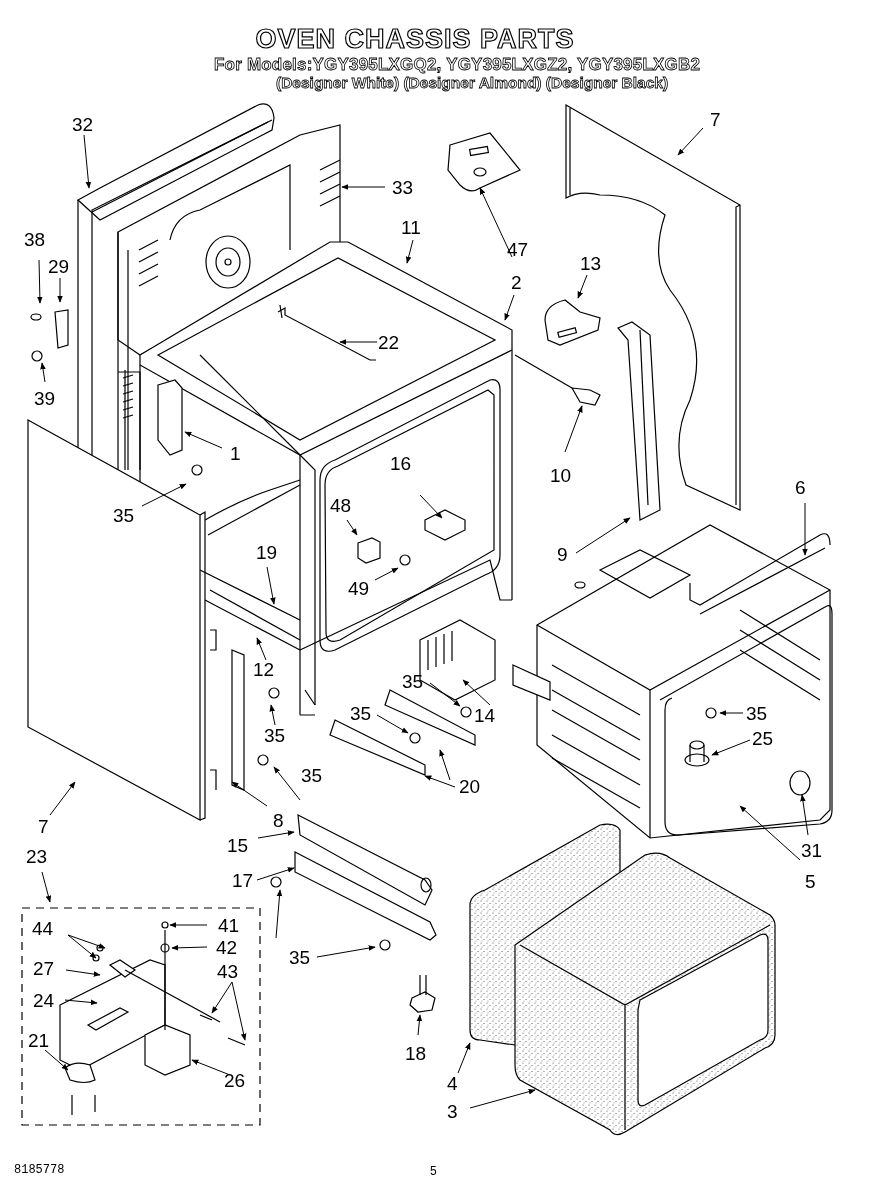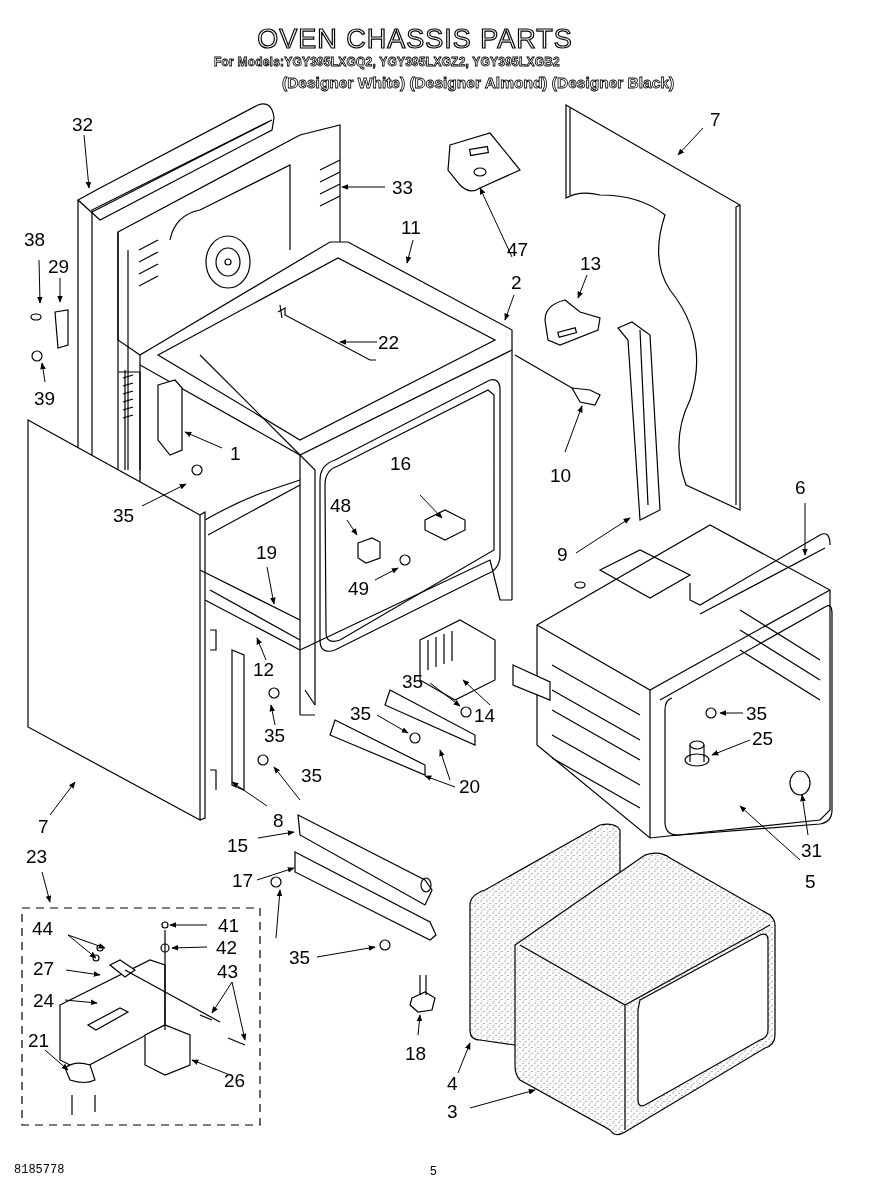--- a/index.html
+++ b/index.html
@@ -1,23 +1,23 @@
 <!DOCTYPE html>
 <html><head>
 <meta charset="utf-8">
 <style>
   html, body { margin:0; padding:0; background:#ffffff; }
   body { width:869px; height:1200px; position:relative; overflow:hidden;
          font-family:"Liberation Sans", sans-serif; color:#000; }
   .title { position:absolute; left:0; width:830px; text-align:center; top:24px;
-           font-size:27px; font-weight:normal; letter-spacing:1px;
+           font-size:27px; font-weight:bold; letter-spacing:1px;
            color:#fff; -webkit-text-stroke:1.2px #000; }
-  .subtitle { position:absolute; top:55px; left:214px; font-size:12px; font-weight:bold;
+  .subtitle { position:absolute; top:55px; left:214px; font-size:17px; font-weight:bold;
               color:#fff; -webkit-text-stroke:0.8px #000; letter-spacing:0.2px; white-space:nowrap; }
-  .subtitle2 { position:absolute; top:74px; left:282px; font-size:15.5px; font-weight:bold;
+  .subtitle2 { position:absolute; top:74px; left:276px; font-size:15.5px; font-weight:bold;
                color:#fff; -webkit-text-stroke:0.8px #000; white-space:nowrap; }
   svg.diagram { position:absolute; left:0; top:0; }
   .callout { font-family:"Liberation Sans", sans-serif; font-size:19px; fill:#000; }
   .footer-left { position:absolute; left:14px; top:1163px; font-size:12px;font-family:Liberation Mono, monospace; }
   .footer-page { position:absolute; left:430px; top:1164px; font-size:12px; }
 </style>
 </head>
 <body>
 
 <div class="title">OVEN CHASSIS PARTS</div>

